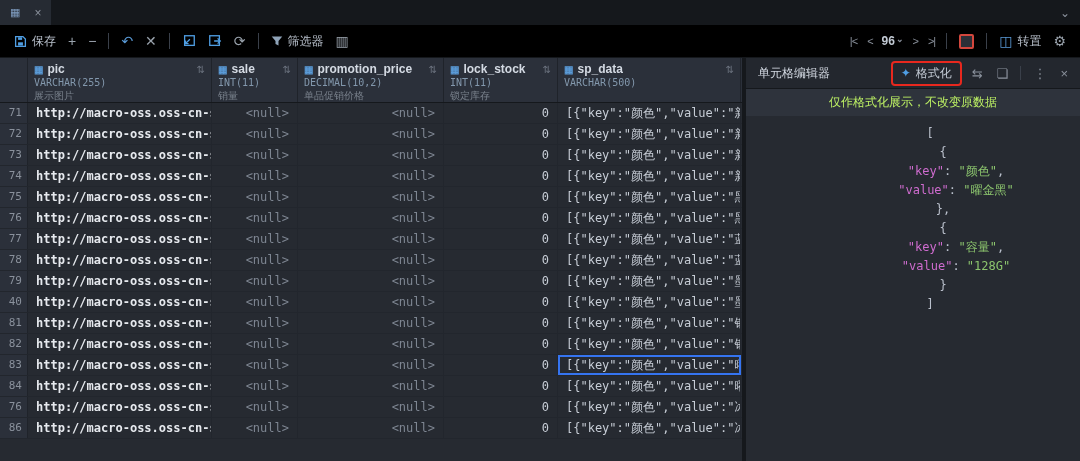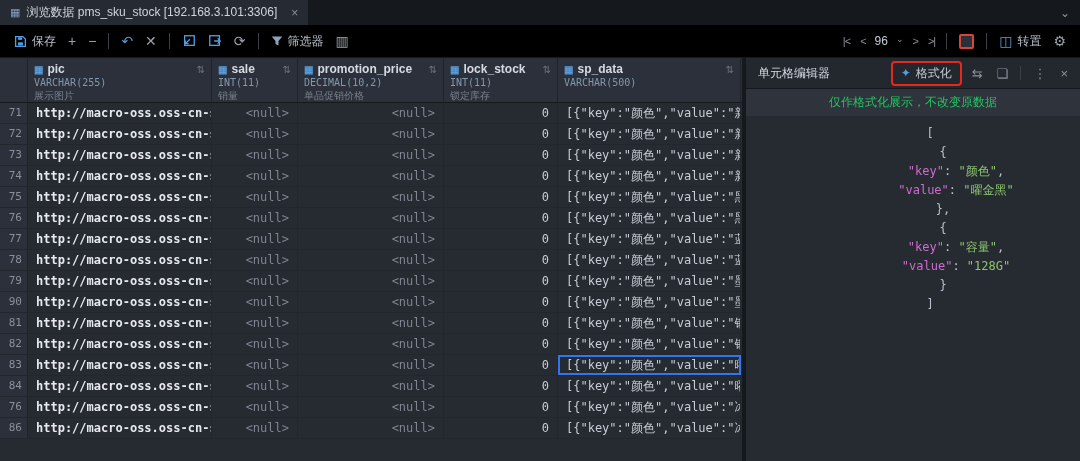--- a/index.html
+++ b/index.html
@@ -19,21 +19,21 @@
   .tabbar-chevron { width:30px; display:flex; align-items:center; justify-content:center; color:#8a919c; font-size:12px; }
 
   
   .toolbar { height:32px; background:#000000; border-bottom:1px solid #15181c; display:flex; align-items:center; padding:0 8px; font-size:12px; flex:none; }
   .tbtn { display:flex; align-items:center; gap:5px; padding:3px 6px; border-radius:3px; color:#b9c1cc; white-space:nowrap; }
   .glyph { font-size:14px; color:#9aa3ad; line-height:1; }
   .glyph.blue { color:#5a9bd8; }
   .tdivider { width:1px; height:16px; background:#3a404a; margin:0 6px; flex:none; }
   .toolbar-spacer { flex:1; }
   .pag { color:#8a919c; font-size:11px; padding:2px 5px; letter-spacing:-1px; }
-  .pagesize { display:flex; align-items:flex-start; gap:8px; color:#c2cad4; padding:2px 4px; font-size:12px; }
+  .pagesize { display:flex; align-items:flex-start; gap:1px; color:#c2cad4; padding:2px 4px; font-size:12px;font-weight:bold; }
   .pagesize .chev { color:#8a919c; font-size:9px; }
   .red-square { width:11px; height:11px; border:2px solid #d3473d; border-radius:2px; display:inline-block; background:#2b2f37; }
 
   
   .content { flex:1; display:flex; min-height:0; }
   .left { flex:1; min-width:0; display:flex; flex-direction:column; border-right:4px solid #15181c; }
 
   
   .filterbar { height:30px; flex:none; background:#20242b; border-bottom:1px solid #15181c; display:flex; align-items:center; font-size:12px; }
   .filter-seg { display:flex; align-items:center; gap:8px; padding:0 10px; height:100%; }
@@ -63,36 +63,35 @@
   .selected { outline:2px solid #3574f0; outline-offset:-2px; }
 
   
   .right { width:334px; flex:none; display:flex; flex-direction:column; background:#262a31;text-align:center; }
   .panel-header { height:30px; flex:none; background:#23272e; border-bottom:1px solid #15181c; display:flex; align-items:center; padding:0 8px 0 12px; gap:6px; font-size:12px; }
   .panel-title { color:#d4dae3; margin-right:auto; }
   .format-btn { display:flex; align-items:center; gap:5px; padding:2px 8px; border:2px solid #e8281e; border-radius:4px; color:#c2cad4; }
   .format-icon { color:#4f9ee3; font-size:12px; }
   .picon { color:#8a919c; font-size:13px; padding:0 4px; }
   .pdivider { width:1px; height:14px; background:#3a404a; margin:0 2px; }
-  .notice { flex:none; background:#2e333c; color:#22c55e; font-size:12px; padding:5px 19px; }
+  .notice { flex:none; background:#2e333c; color:#bef264; font-size:12px; padding:5px 19px; }
   .json { flex:1; padding-top:8px; font-family:"DejaVu Sans Mono", monospace; font-size:12px; line-height:19px; overflow:hidden; }
   .json-line { white-space:pre; }
   .tok-p { color:#bac0cc; }
   .tok-k { color:#cf6ccf; }
   .tok-s { color:#8cc56e; }
 </style>
 </head>
 <body>
 
 <div class="app">
 
   <div class="tabbar">
     <div class="tab">
       <span class="grid-glyph">▦</span>
-      <span>浏览数据 pms_sku_stock [192.168.3.101:3306]</span>
       <span class="tab-close">×</span>
     </div>
     <div class="tabbar-spacer"></div>
     <div class="tabbar-chevron">⌄</div>
   </div>
 
   <div class="toolbar">
     <div class="tbtn">
       <svg width="13" height="13" viewBox="0 0 16 16">
           <path d="M2 2h9l3 3v9H2z" fill="none" stroke="#4f9ee3" stroke-width="1.6"></path>
@@ -286,21 +285,21 @@
             </div>
             <div class="grid-row">
               <div class="cell gutter">79</div>
               <div class="cell align-left bold" style="width: 184px;">http://macro-oss.oss-cn-s…</div>
               <div class="cell align-right null" style="width: 86px;">&lt;null&gt;</div>
               <div class="cell align-right null" style="width: 146px;">&lt;null&gt;</div>
               <div class="cell align-right" style="width: 114px;">0</div>
               <div class="cell align-left" style="width: 183px;">[{"key":"颜色","value":"墨…</div>
             </div>
             <div class="grid-row">
-              <div class="cell gutter">90</div>
+              <div class="cell gutter">40</div>
               <div class="cell align-left bold" style="width: 184px;">http://macro-oss.oss-cn-s…</div>
               <div class="cell align-right null" style="width: 86px;">&lt;null&gt;</div>
               <div class="cell align-right null" style="width: 146px;">&lt;null&gt;</div>
               <div class="cell align-right" style="width: 114px;">0</div>
               <div class="cell align-left" style="width: 183px;">[{"key":"颜色","value":"墨…</div>
             </div>
             <div class="grid-row">
               <div class="cell gutter">81</div>
               <div class="cell align-left bold" style="width: 184px;">http://macro-oss.oss-cn-s…</div>
               <div class="cell align-right null" style="width: 86px;">&lt;null&gt;</div>

